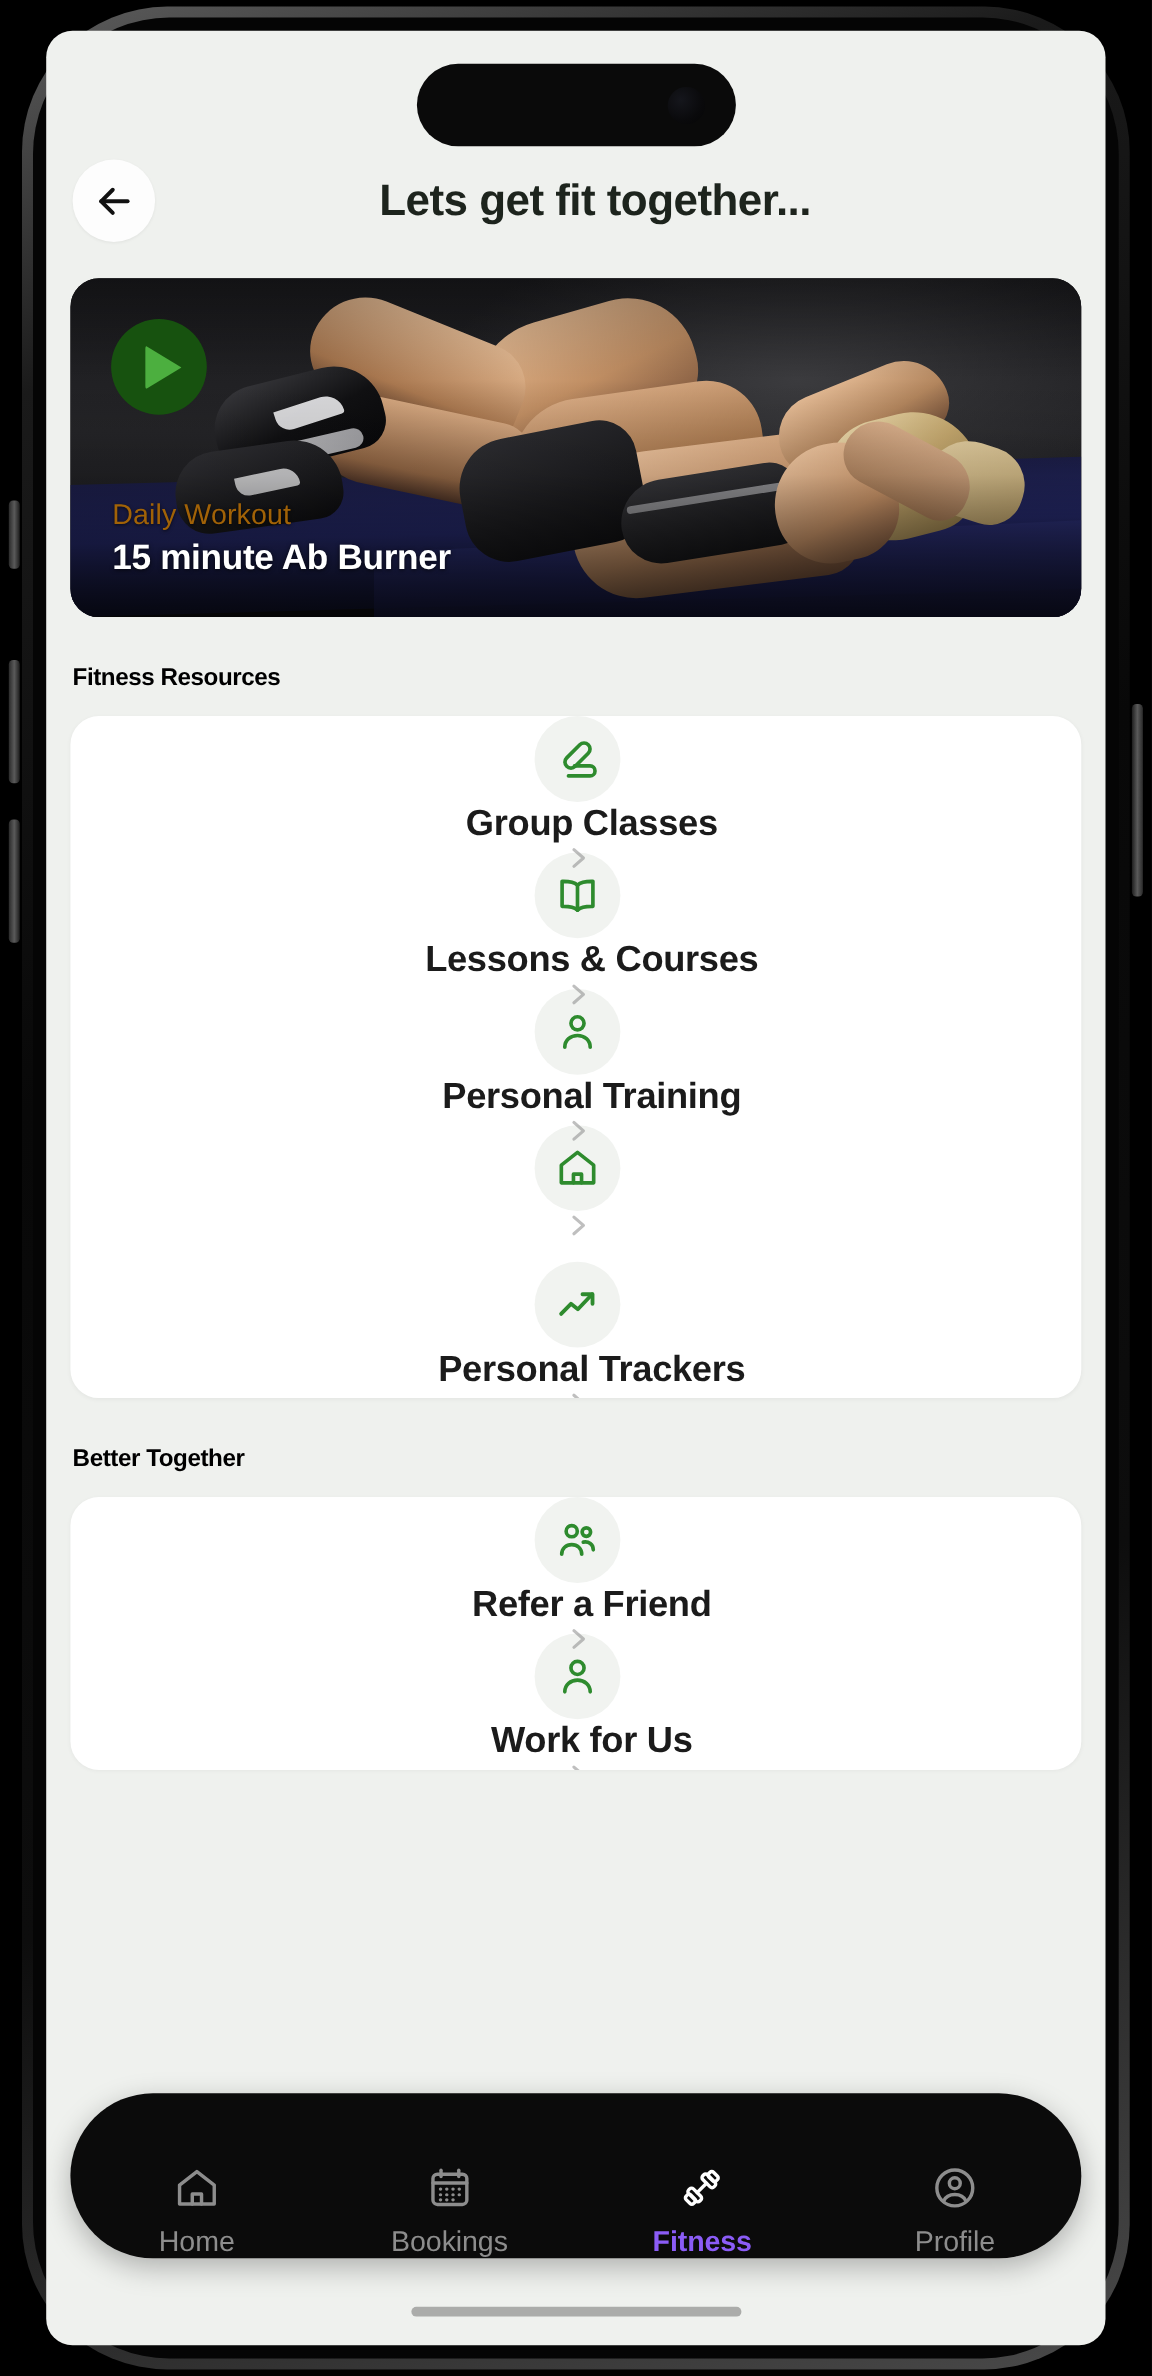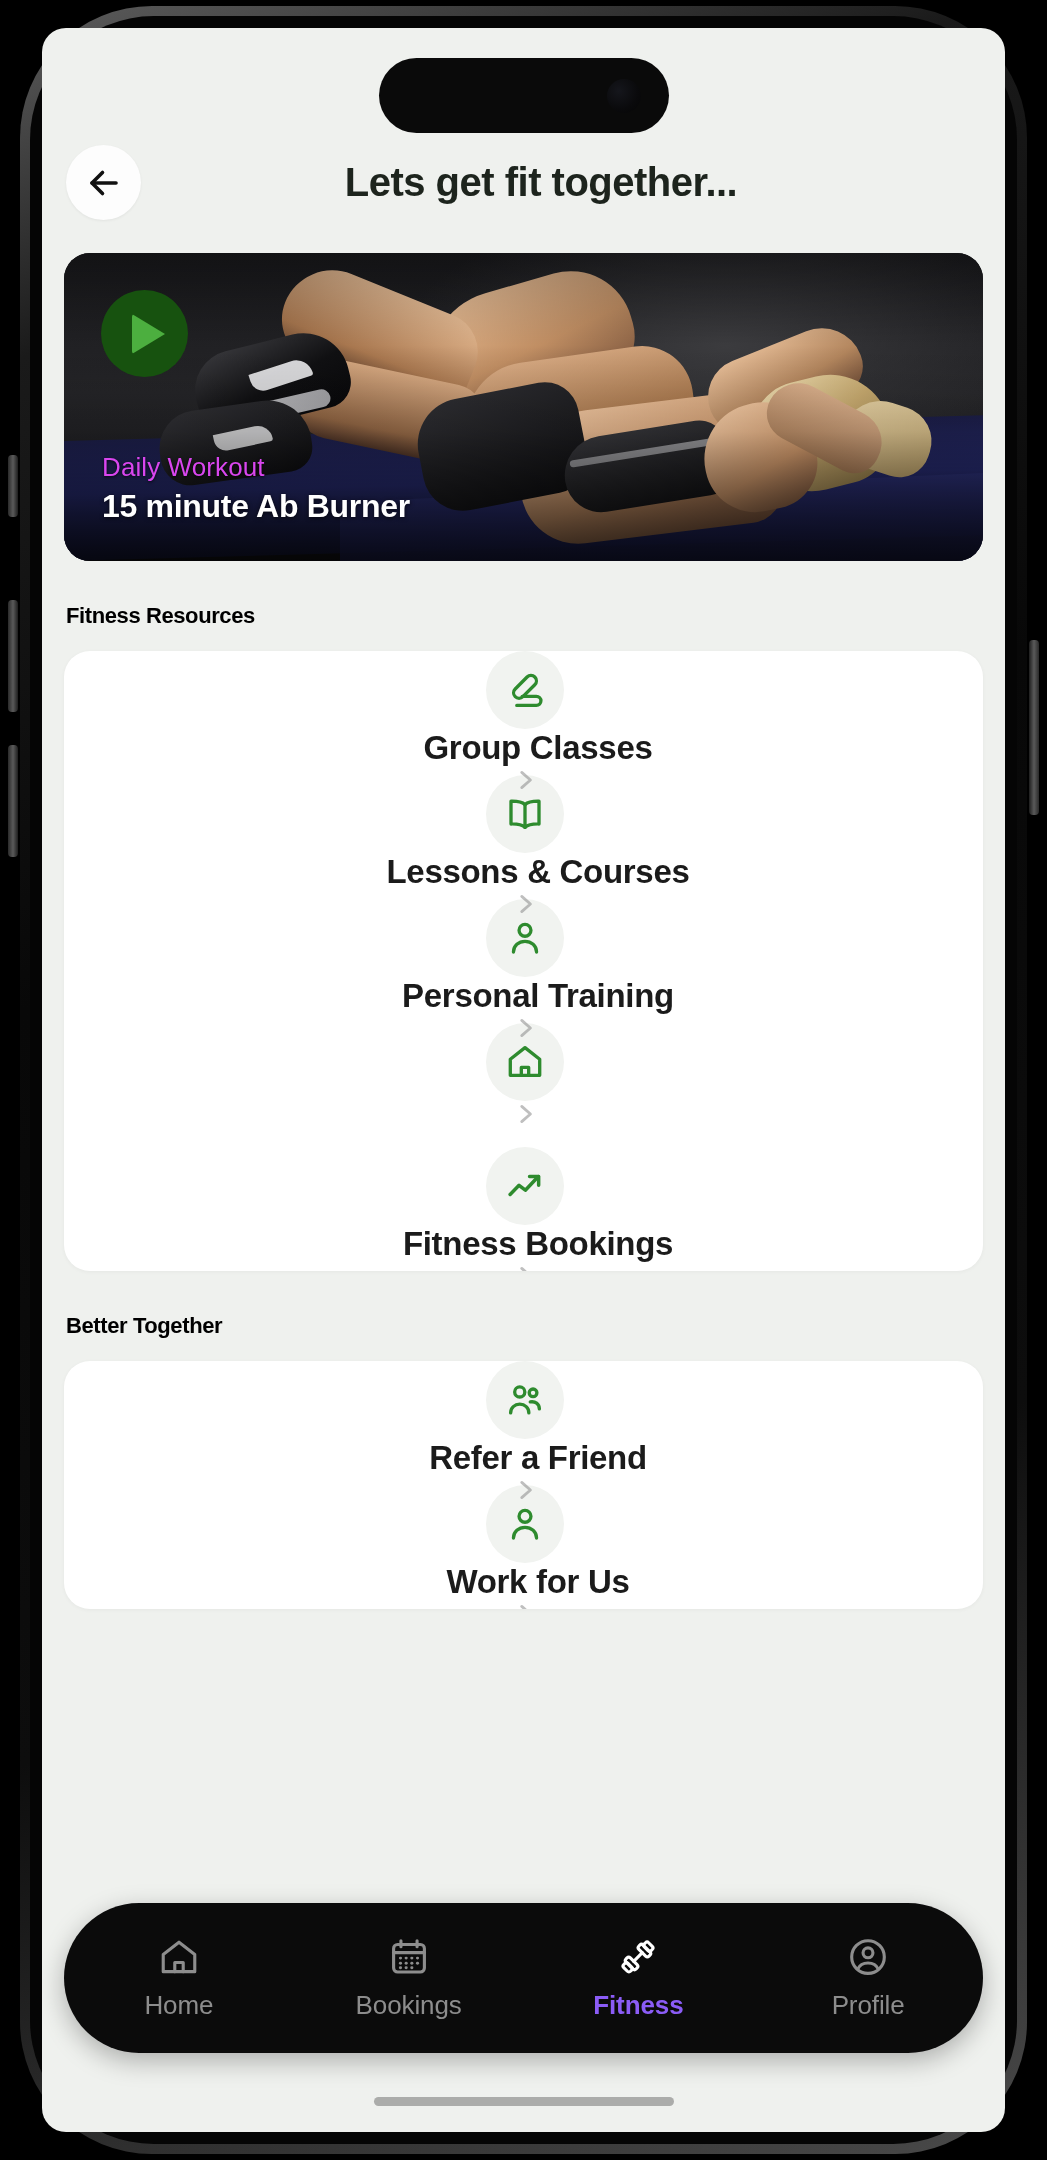--- a/index.html
+++ b/index.html
@@ -217,21 +217,21 @@
   #play-button .tri {
     width:0; height:0; margin-left:8px;
     border-left:33px solid #4caf3f;
     border-top:20px solid transparent;
     border-bottom:20px solid transparent;
     border-radius:3px;
   }
 
   #hero-text { position:absolute; left:38px; bottom:36px; z-index:6; }
   #hero-eyebrow {
-    font-size:26px; color:#d946ef; font-weight:normal; letter-spacing:.1px;
+    font-size:26px; color:#a16207; font-weight:normal; letter-spacing:.1px;
     text-shadow:0 1px 3px rgba(0,0,0,.7);
   }
   #hero-headline {
     font-size:32px; color:#fff; font-weight:bold; margin-top:5px;
     letter-spacing:-.3px;
     text-shadow:0 1px 4px rgba(0,0,0,.7);
   }
 
   
   .section-title {
@@ -263,21 +263,21 @@
     font-size:33px; font-weight:bold; color:#1b1b1b;
     letter-spacing:-.3px;
   }
   .row-chevron { flex:0 0 auto; width:26px; height:26px; opacity:.55; }
 
   
   #bottom-nav {
     position:absolute; left:22px; right:22px; bottom:79px;
     height:150px; background:#0b0b0b;
     border-radius:75px;
-    display:flex; align-items:center;
+    display:flex; align-items:flex-end;
     z-index:30;
     box-shadow:0 8px 26px rgba(0,0,0,.28);
   }
   .nav-item {
     flex:1; display:flex; flex-direction:column;
     align-items:center; justify-content:center; gap:11px;
     cursor:pointer;
   }
   .nav-item svg { width:44px; height:44px; }
   .nav-label { font-size:26px; letter-spacing:-.1px; }
@@ -412,21 +412,21 @@
           </svg>
         </div>
 
         <div class="list-row">
           <span class="row-icon">
             <svg viewBox="0 0 24 24" fill="none" stroke="#2e8b2e" stroke-width="2" stroke-linecap="round" stroke-linejoin="round">
               <polyline points="3.5,16.8 8.6,11.6 12.2,14.4 19.6,6.6"></polyline>
               <polyline points="14.6,6.6 19.8,6.6 19.8,11.6"></polyline>
             </svg>
           </span>
-          <span class="row-label">Fitness Bookings</span>
+          <span class="row-label">Personal Trackers</span>
           <svg class="row-chevron" viewBox="0 0 24 24" fill="none" stroke="#8b8b8b" stroke-width="2.6" stroke-linecap="round" stroke-linejoin="round">
             <polyline points="9,5 17,12 9,19"></polyline>
           </svg>
         </div>
       </div>
 
       <div class="section-title">Better Together</div>
 
       <div class="list-card">
 

